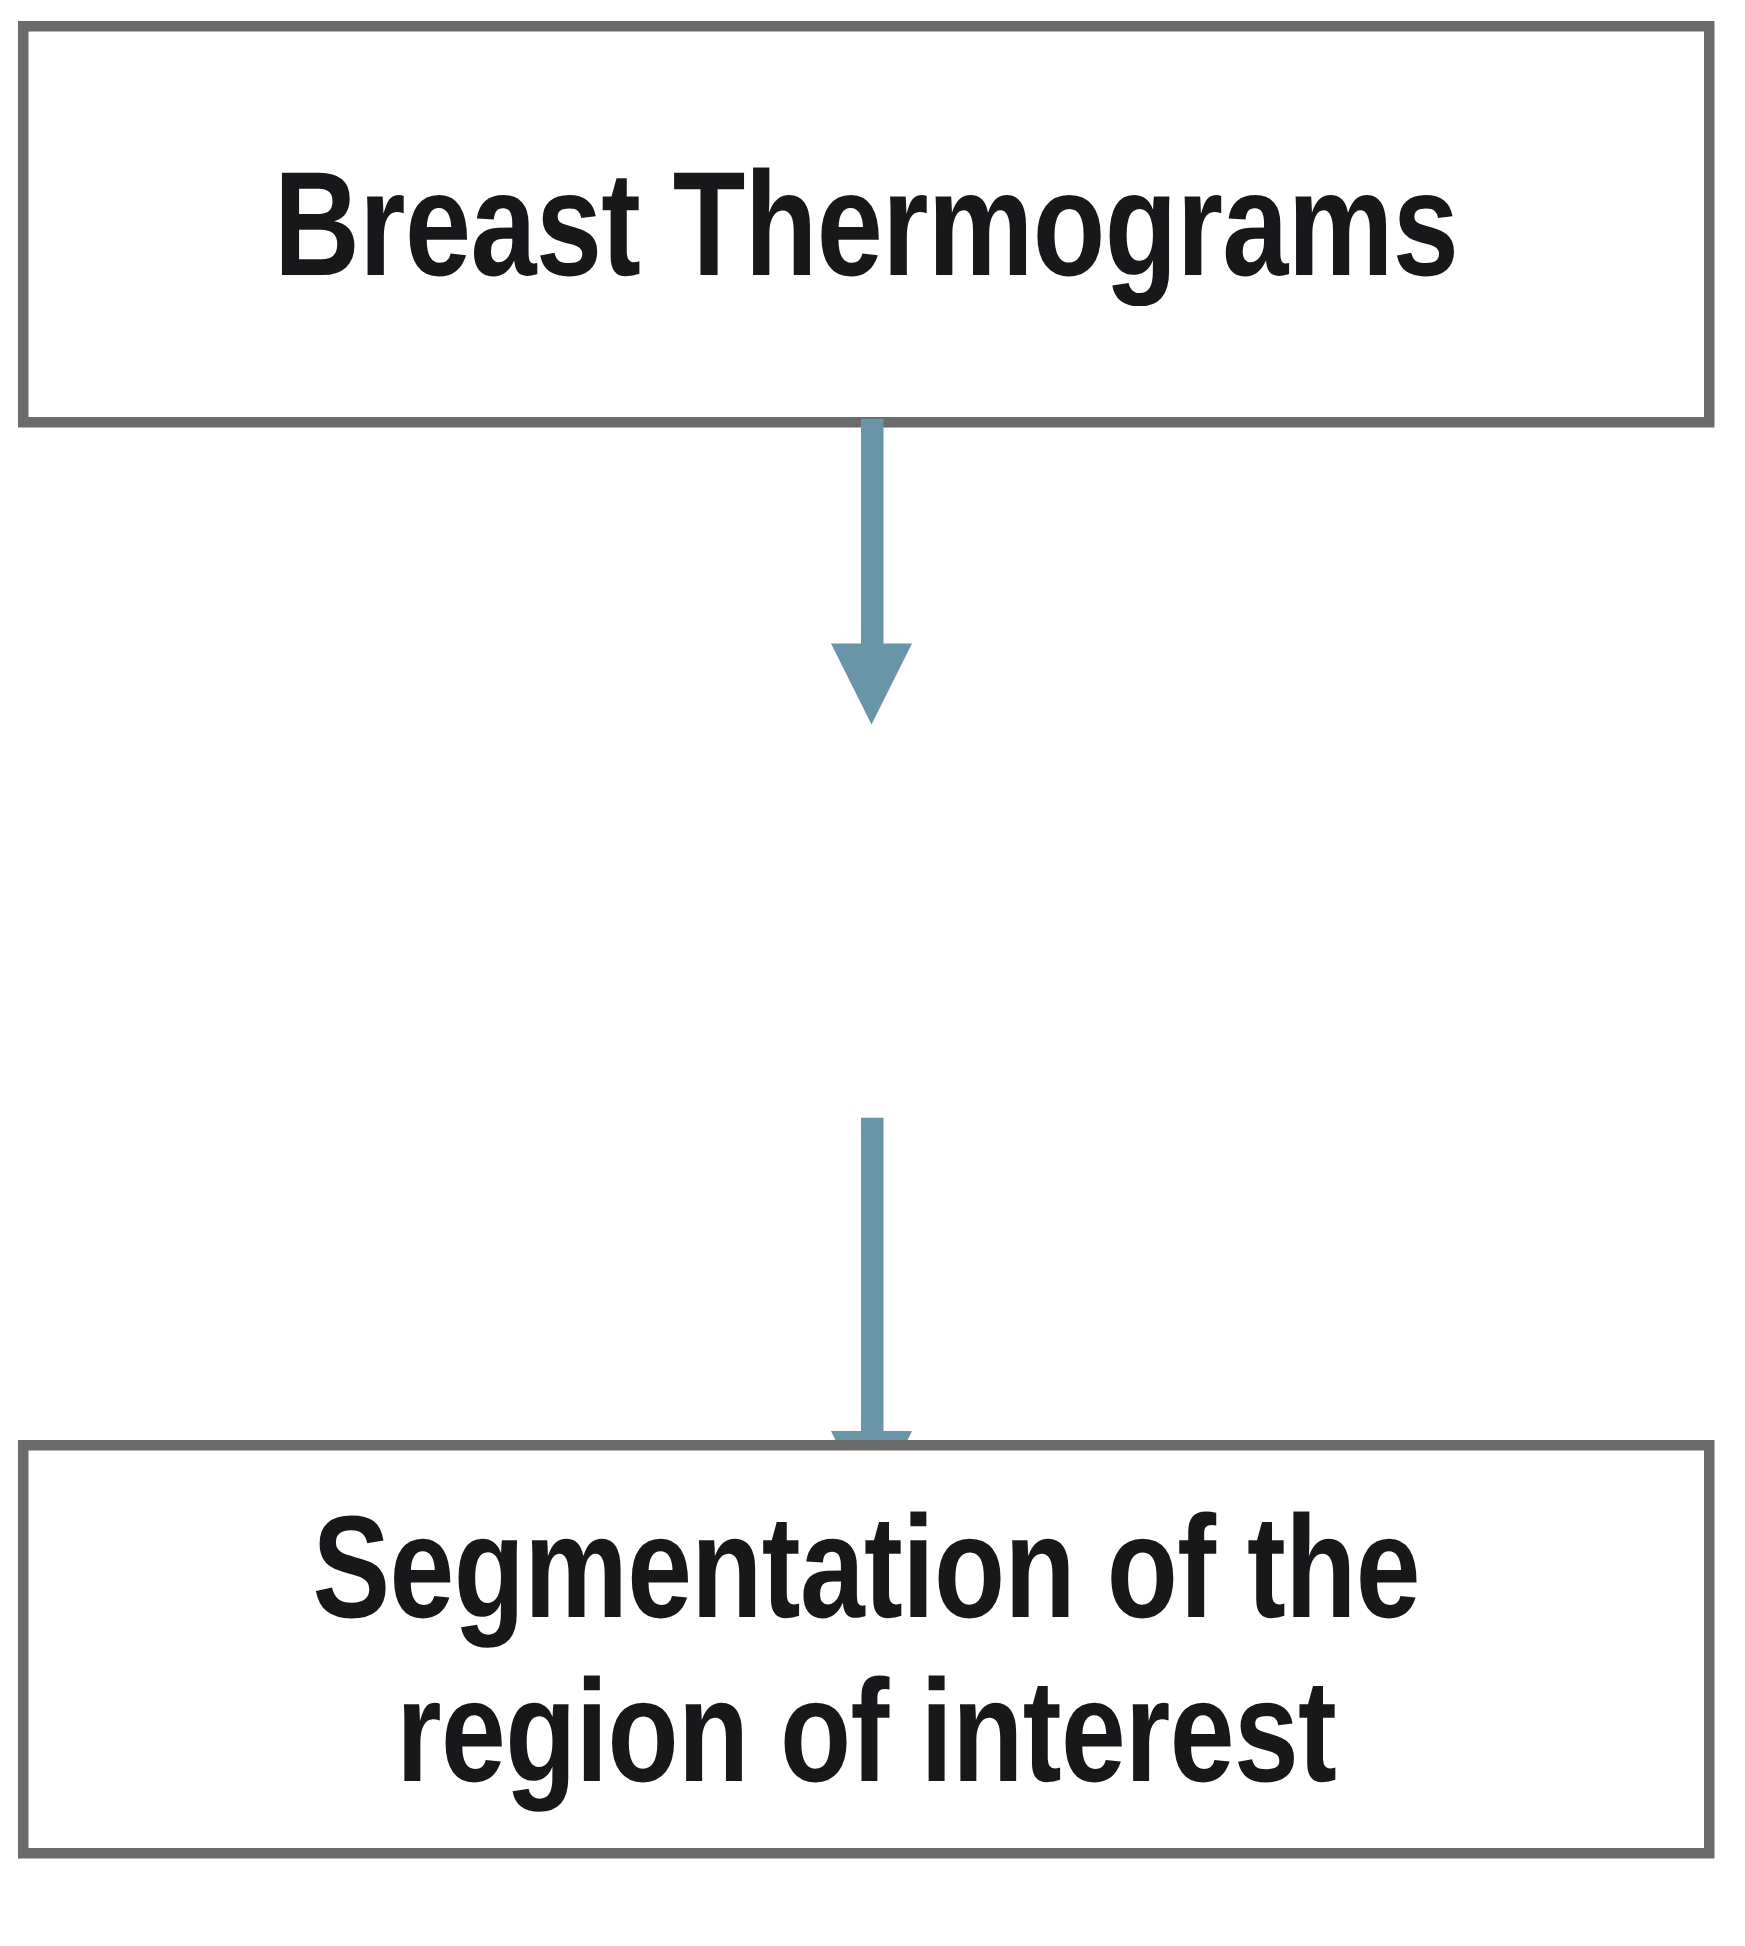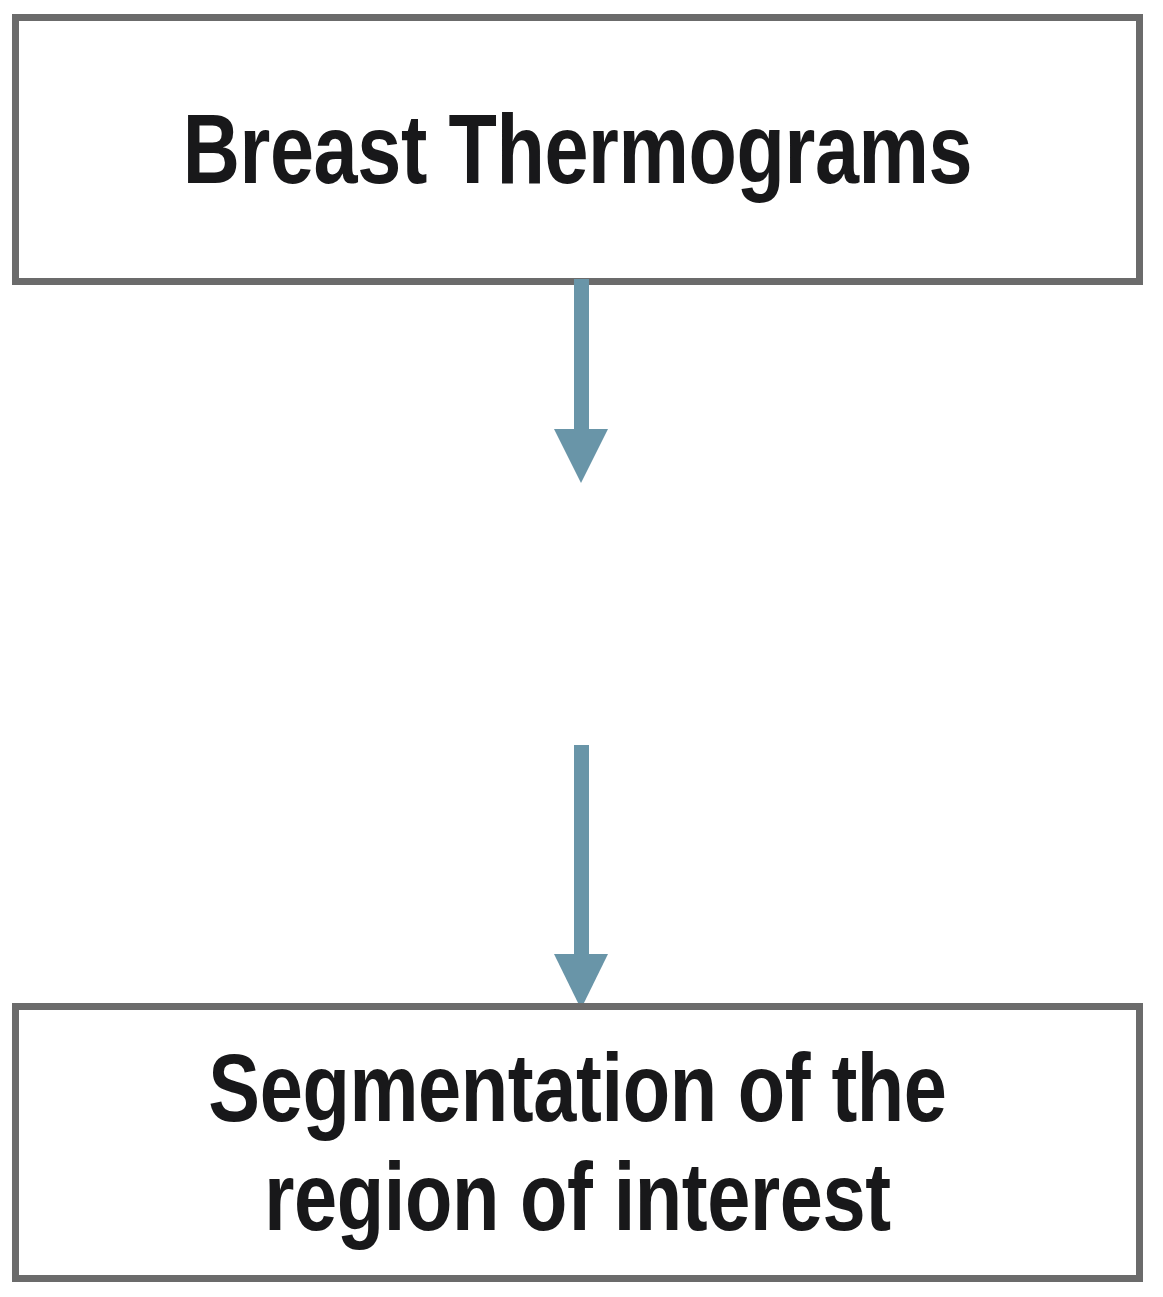--- a/index.html
+++ b/index.html
@@ -53,21 +53,21 @@
   #node-preprocessing {
     left: 12px;
     top: 477px;
     width: 1131px;
     height: 274px;
   }
   #node-preprocessing .node-label { font-size: 99px; }
 
   #node-segmentation {
     left: 12px;
-    top: 1003px;
+    top: 960px;
     width: 1131px;
     height: 279px;
   }
   #node-segmentation .node-label { font-size: 97px; line-height: 1.12; }
 
   
   .connector {
     position: absolute;
     left: 552px;
     width: 58px;

